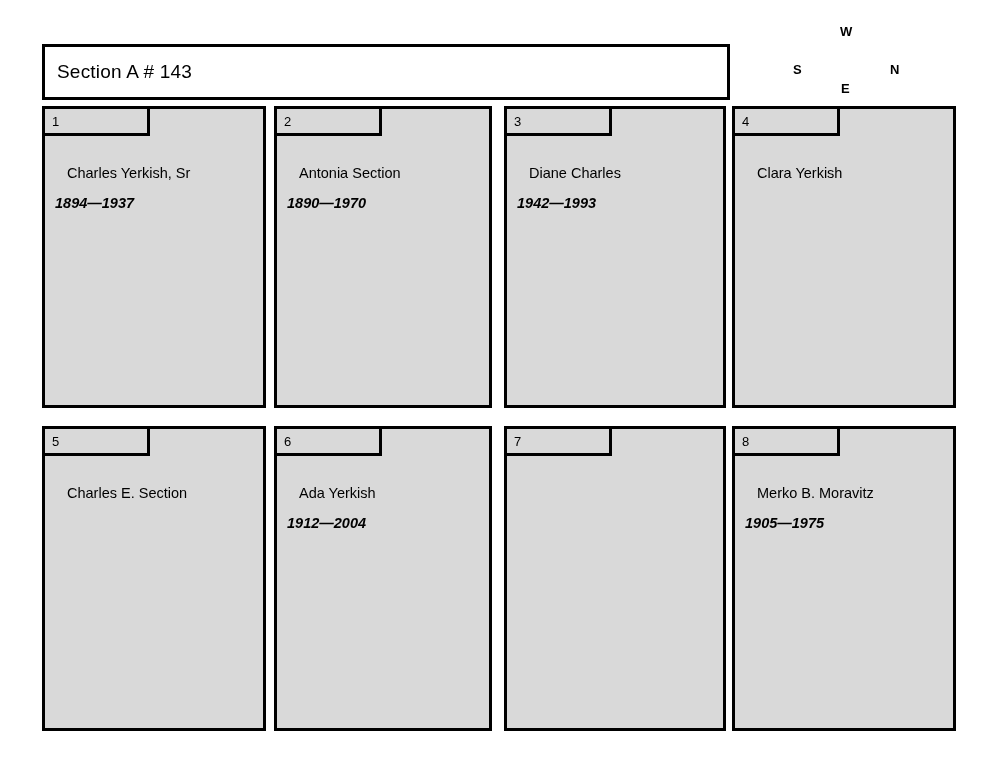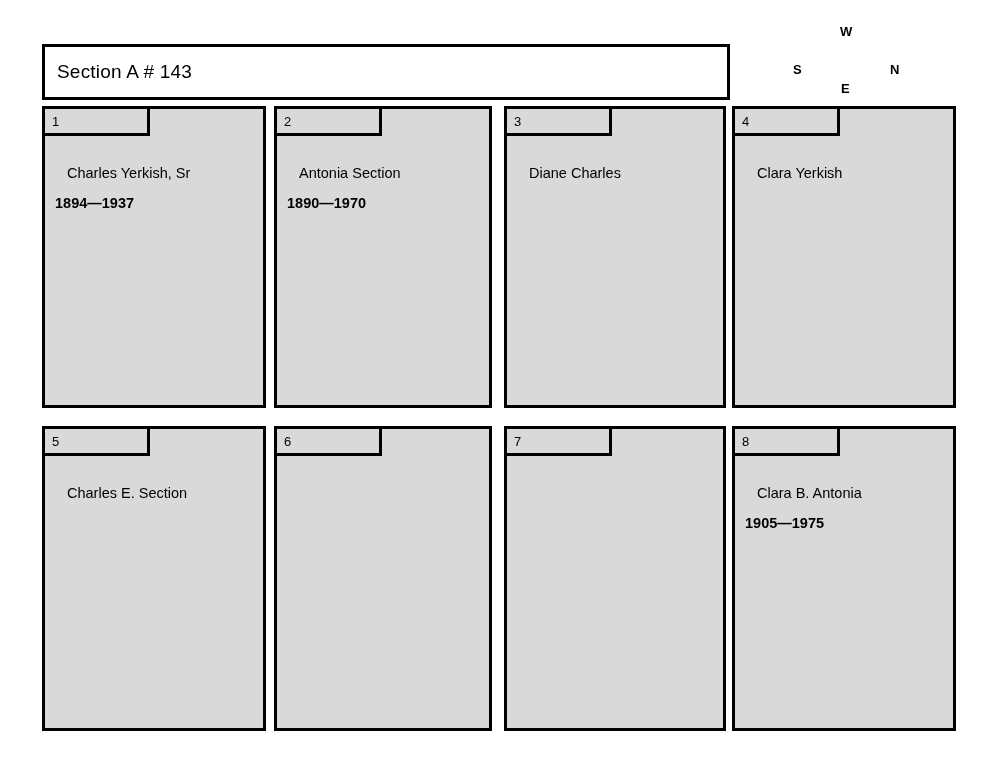--- a/index.html
+++ b/index.html
@@ -111,20 +111,21 @@
     white-space: nowrap;
     color: #000000;
     margin-left: 12px;
   }
   .plot-dates {
     font-size: 14.5px;
     font-weight: bold;
     margin-top: 14px;
     white-space: nowrap;
     color: #000000;
+    font-style: italic;
   }
   .plot-name:empty, .plot-dates:empty { display: none; }
 
   
   .r1 { top: 0px;   height: 302px; }
   .r2 { top: 320px; height: 305px; }
 
   .c1 { left: 0px;   }
   .c2 { left: 232px; }
   .c3 { left: 462px; }
@@ -177,20 +178,21 @@
         <div class="plot-dates">1890—1970</div>
       </div>
     </div>
 
     <div class="plot r1 c3 w-c">
       <div class="plot-tab tab-w-c">
         <span class="plot-num">3</span>
       </div>
       <div class="plot-body">
         <div class="plot-name">Diane Charles</div>
+        <div class="plot-dates">1942—1993</div>
       </div>
     </div>
 
     <div class="plot r1 c4 w-d">
       <div class="plot-tab tab-w-d">
         <span class="plot-num">4</span>
       </div>
       <div class="plot-body">
         <div class="plot-name">Clara Yerkish</div>
       </div>
@@ -202,36 +204,40 @@
       </div>
       <div class="plot-body">
         <div class="plot-name">Charles E. Section</div>
       </div>
     </div>
 
     <div class="plot r2 c2 w-b">
       <div class="plot-tab tab-w-b">
         <span class="plot-num">6</span>
       </div>
+      <div class="plot-body">
+        <div class="plot-name">Ada Yerkish</div>
+        <div class="plot-dates">1912—2004</div>
+      </div>
     </div>
 
     <div class="plot r2 c3 w-c">
       <div class="plot-tab tab-w-c">
         <span class="plot-num">7</span>
       </div>
       <div class="plot-body">
         
         
       </div>
     </div>
 
     <div class="plot r2 c4 w-d">
       <div class="plot-tab tab-w-d">
         <span class="plot-num">8</span>
       </div>
       <div class="plot-body">
-        <div class="plot-name">Clara B. Antonia</div>
+        <div class="plot-name">Merko B. Moravitz</div>
         <div class="plot-dates">1905—1975</div>
       </div>
     </div>
 
   </div>
 </div>
 
 </body></html>

